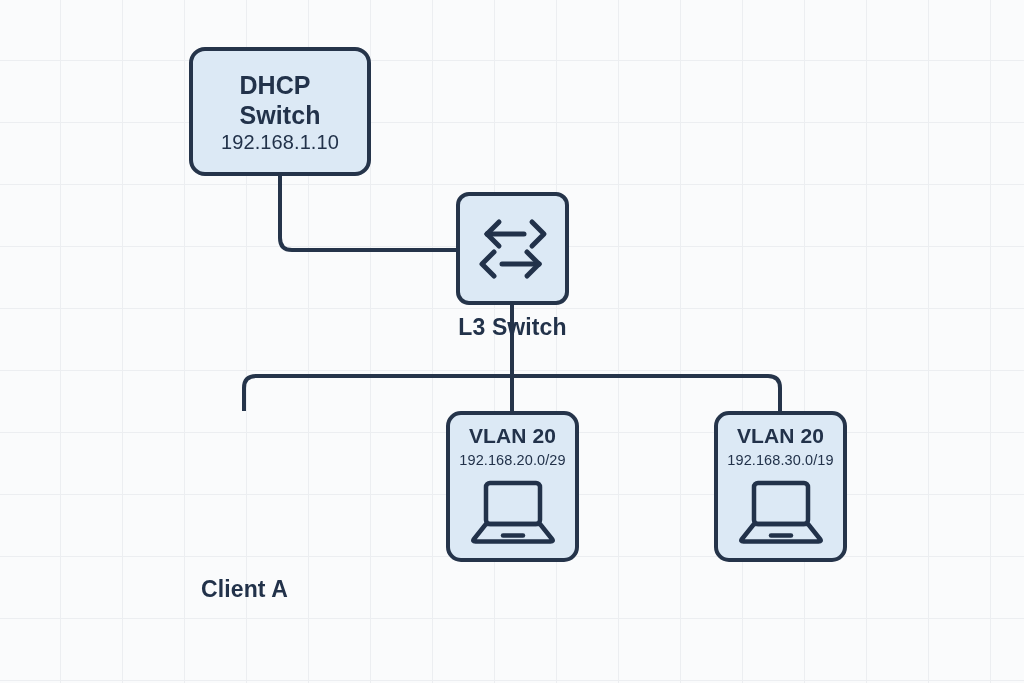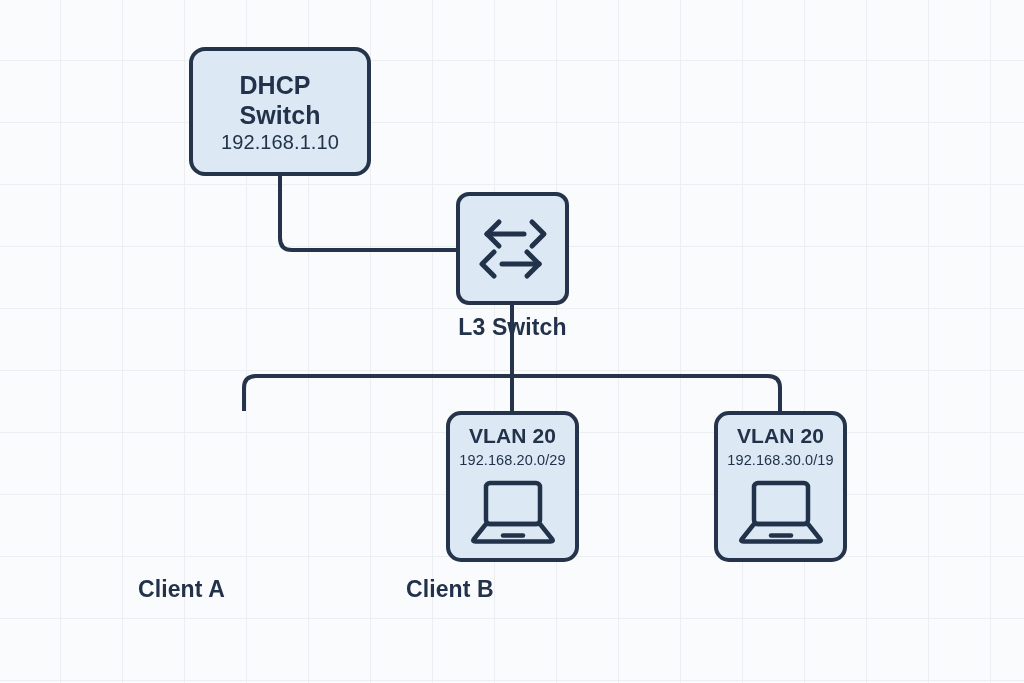--- a/index.html
+++ b/index.html
@@ -127,21 +127,21 @@
     align-items: center;
     justify-content: center;
   }
   .laptop-wrap svg { display: block; }
 
   
   .client-caption {
     position: absolute;
     top: 576px;
     width: 213px;
-    text-align: left;
+    text-align: center;
     font-size: 23px;
     font-weight: bold;
     color: #22324a;
     letter-spacing: .1px;
     z-index: 3;
   }
   #client-caption-0 { left: 138px; }
   #client-caption-1 { left: 406px; }
   #client-caption-2 { left: 674px; }
 </style>
@@ -198,21 +198,20 @@
     <div class="laptop-wrap">
       <svg width="84" height="66" viewBox="0 0 84 66" xmlns="http://www.w3.org/2000/svg">
         <g fill="none" stroke="#22324a" stroke-width="4.5" stroke-linejoin="round" stroke-linecap="round">
           <rect x="15" y="4" width="54" height="41" rx="4"></rect>
           <path d="M 15 45 L 3 60 Q 1 62.5 4.5 62.5 L 79.5 62.5 Q 83 62.5 81 60 L 69 45 Z"></path>
           <path d="M 32 56.5 L 52 56.5" stroke-width="4.5"></path>
         </g>
       </svg>
     </div>
   </div>
-  <div class="client-caption" id="client-caption-1">Client B</div>
 
   <div class="node vlan-node" id="vlan-node-2">
     <div class="vlan-title">VLAN 20</div>
     <div class="vlan-subnet">192.168.30.0/19</div>
     <div class="laptop-wrap">
       <svg width="84" height="66" viewBox="0 0 84 66" xmlns="http://www.w3.org/2000/svg">
         <g fill="none" stroke="#22324a" stroke-width="4.5" stroke-linejoin="round" stroke-linecap="round">
           <rect x="15" y="4" width="54" height="41" rx="4"></rect>
           <path d="M 15 45 L 3 60 Q 1 62.5 4.5 62.5 L 79.5 62.5 Q 83 62.5 81 60 L 69 45 Z"></path>
           <path d="M 32 56.5 L 52 56.5" stroke-width="4.5"></path>

